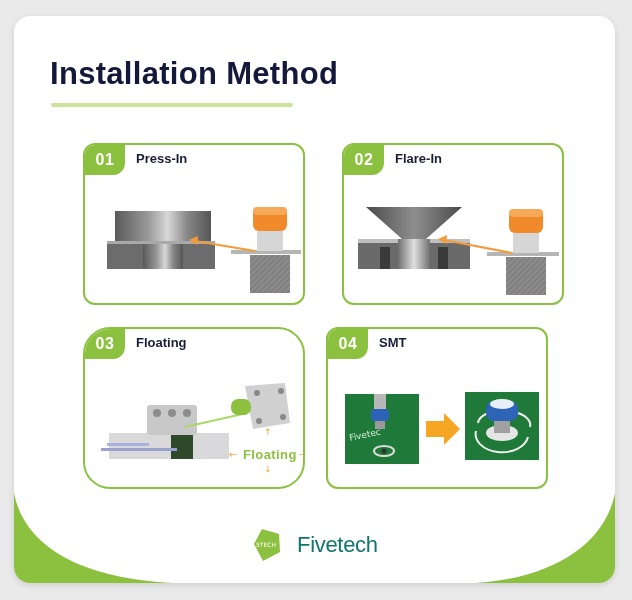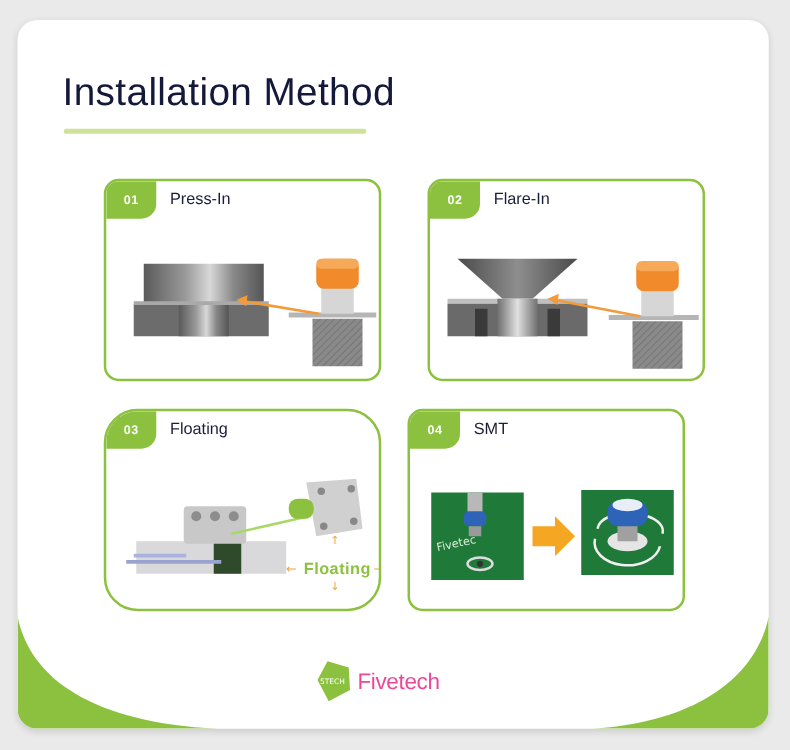--- a/index.html
+++ b/index.html
@@ -13,46 +13,46 @@
     box-shadow: 0 2px 6px rgba(0,0,0,0.12);
   }
   .swoosh-l {
     position: absolute; left: 0; bottom: 0; width: 160px; height: 90px;
   }
   .swoosh-r {
     position: absolute; right: 0; bottom: 0; width: 140px; height: 90px;
   }
   .title {
     position: absolute; left: 36px; top: 40px; margin: 0;
-    font-size: 31px; font-weight: 400; color: #14183a; letter-spacing: 0.3px;
+    font-size: 31px; font-weight: 700; color: #14183a; letter-spacing: 0.3px;
   }
   .title-underline {
     position: absolute; left: 37px; top: 87px; width: 242px; height: 4px;
     background: #cde39a; border-radius: 2px;
   }
   .card {
     position: absolute; width: 222px; height: 162px;
     border: 2px solid #8cc13f; border-radius: 12px; background: #fff; overflow: hidden;
     box-sizing: border-box;
   }
   .badge {
     position: absolute; left: 0; top: 0; width: 40px; height: 30px;
-    background: #8cc13f; color: #fff; font-weight: 700; font-size: 10px;
+    background: #8cc13f; color: #fff; font-weight: 700; font-size: 16px;
     display: flex; align-items: center; justify-content: center;
     border-bottom-right-radius: 12px; letter-spacing: 0.5px;
   }
   .card-title {
-    position: absolute; left: 51px; top: 6px; font-weight: 400; font-size: 13px; color: #1a1d3a;
+    position: absolute; left: 51px; top: 6px; font-weight: 700; font-size: 13px; color: #1a1d3a;
   }
   .illus { position: absolute; left: 0; top: 32px; width: 222px; height: 128px; }
   .logo {
     position: absolute; left: 238px; top: 512px; display: flex; align-items: center;
   }
   .logo-text {
-    font-size: 18px; color: #ec4899; font-weight: 400; margin-left: 4px; letter-spacing: -0.3px;
+    font-size: 22px; color: #0f766e; font-weight: 400; margin-left: 15px; letter-spacing: -0.3px;
   }
   .floating-label {
     position: absolute; font-size: 13px; font-weight: 700; color: #8cc13f; letter-spacing: 0.4px;
   }
 </style>
 </head>
 <body>
 
 <div class="panel">
 

